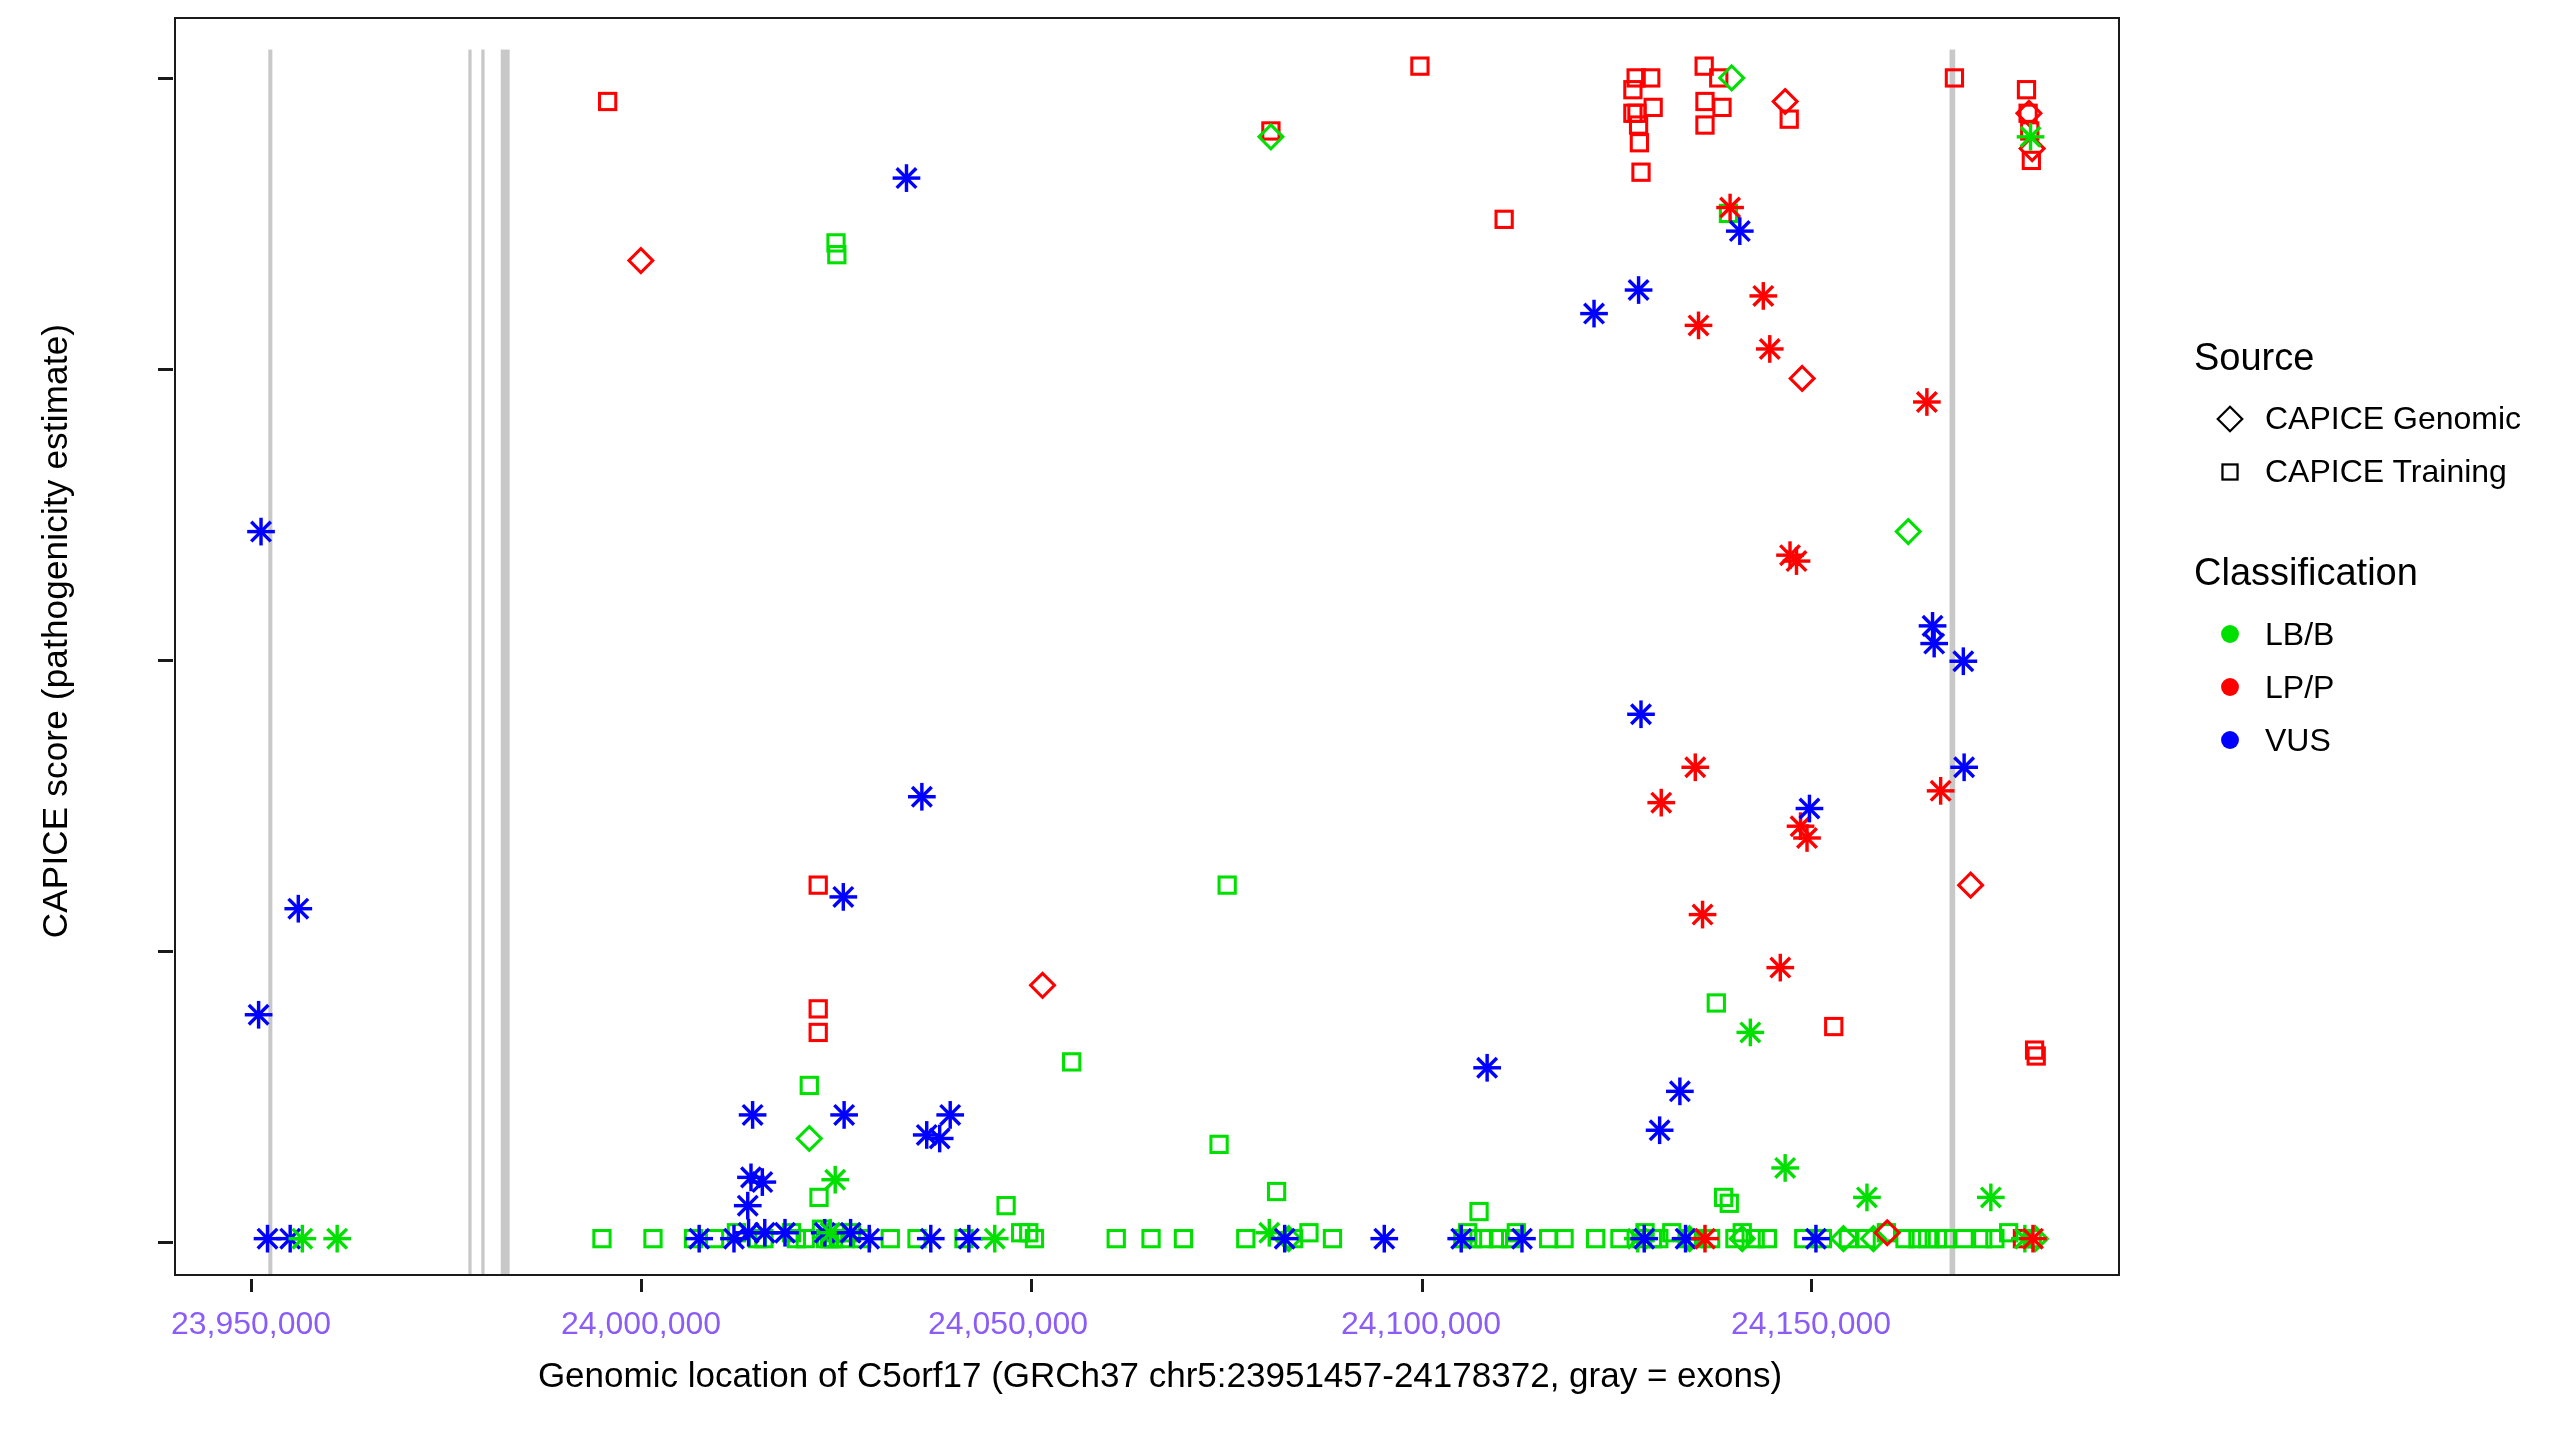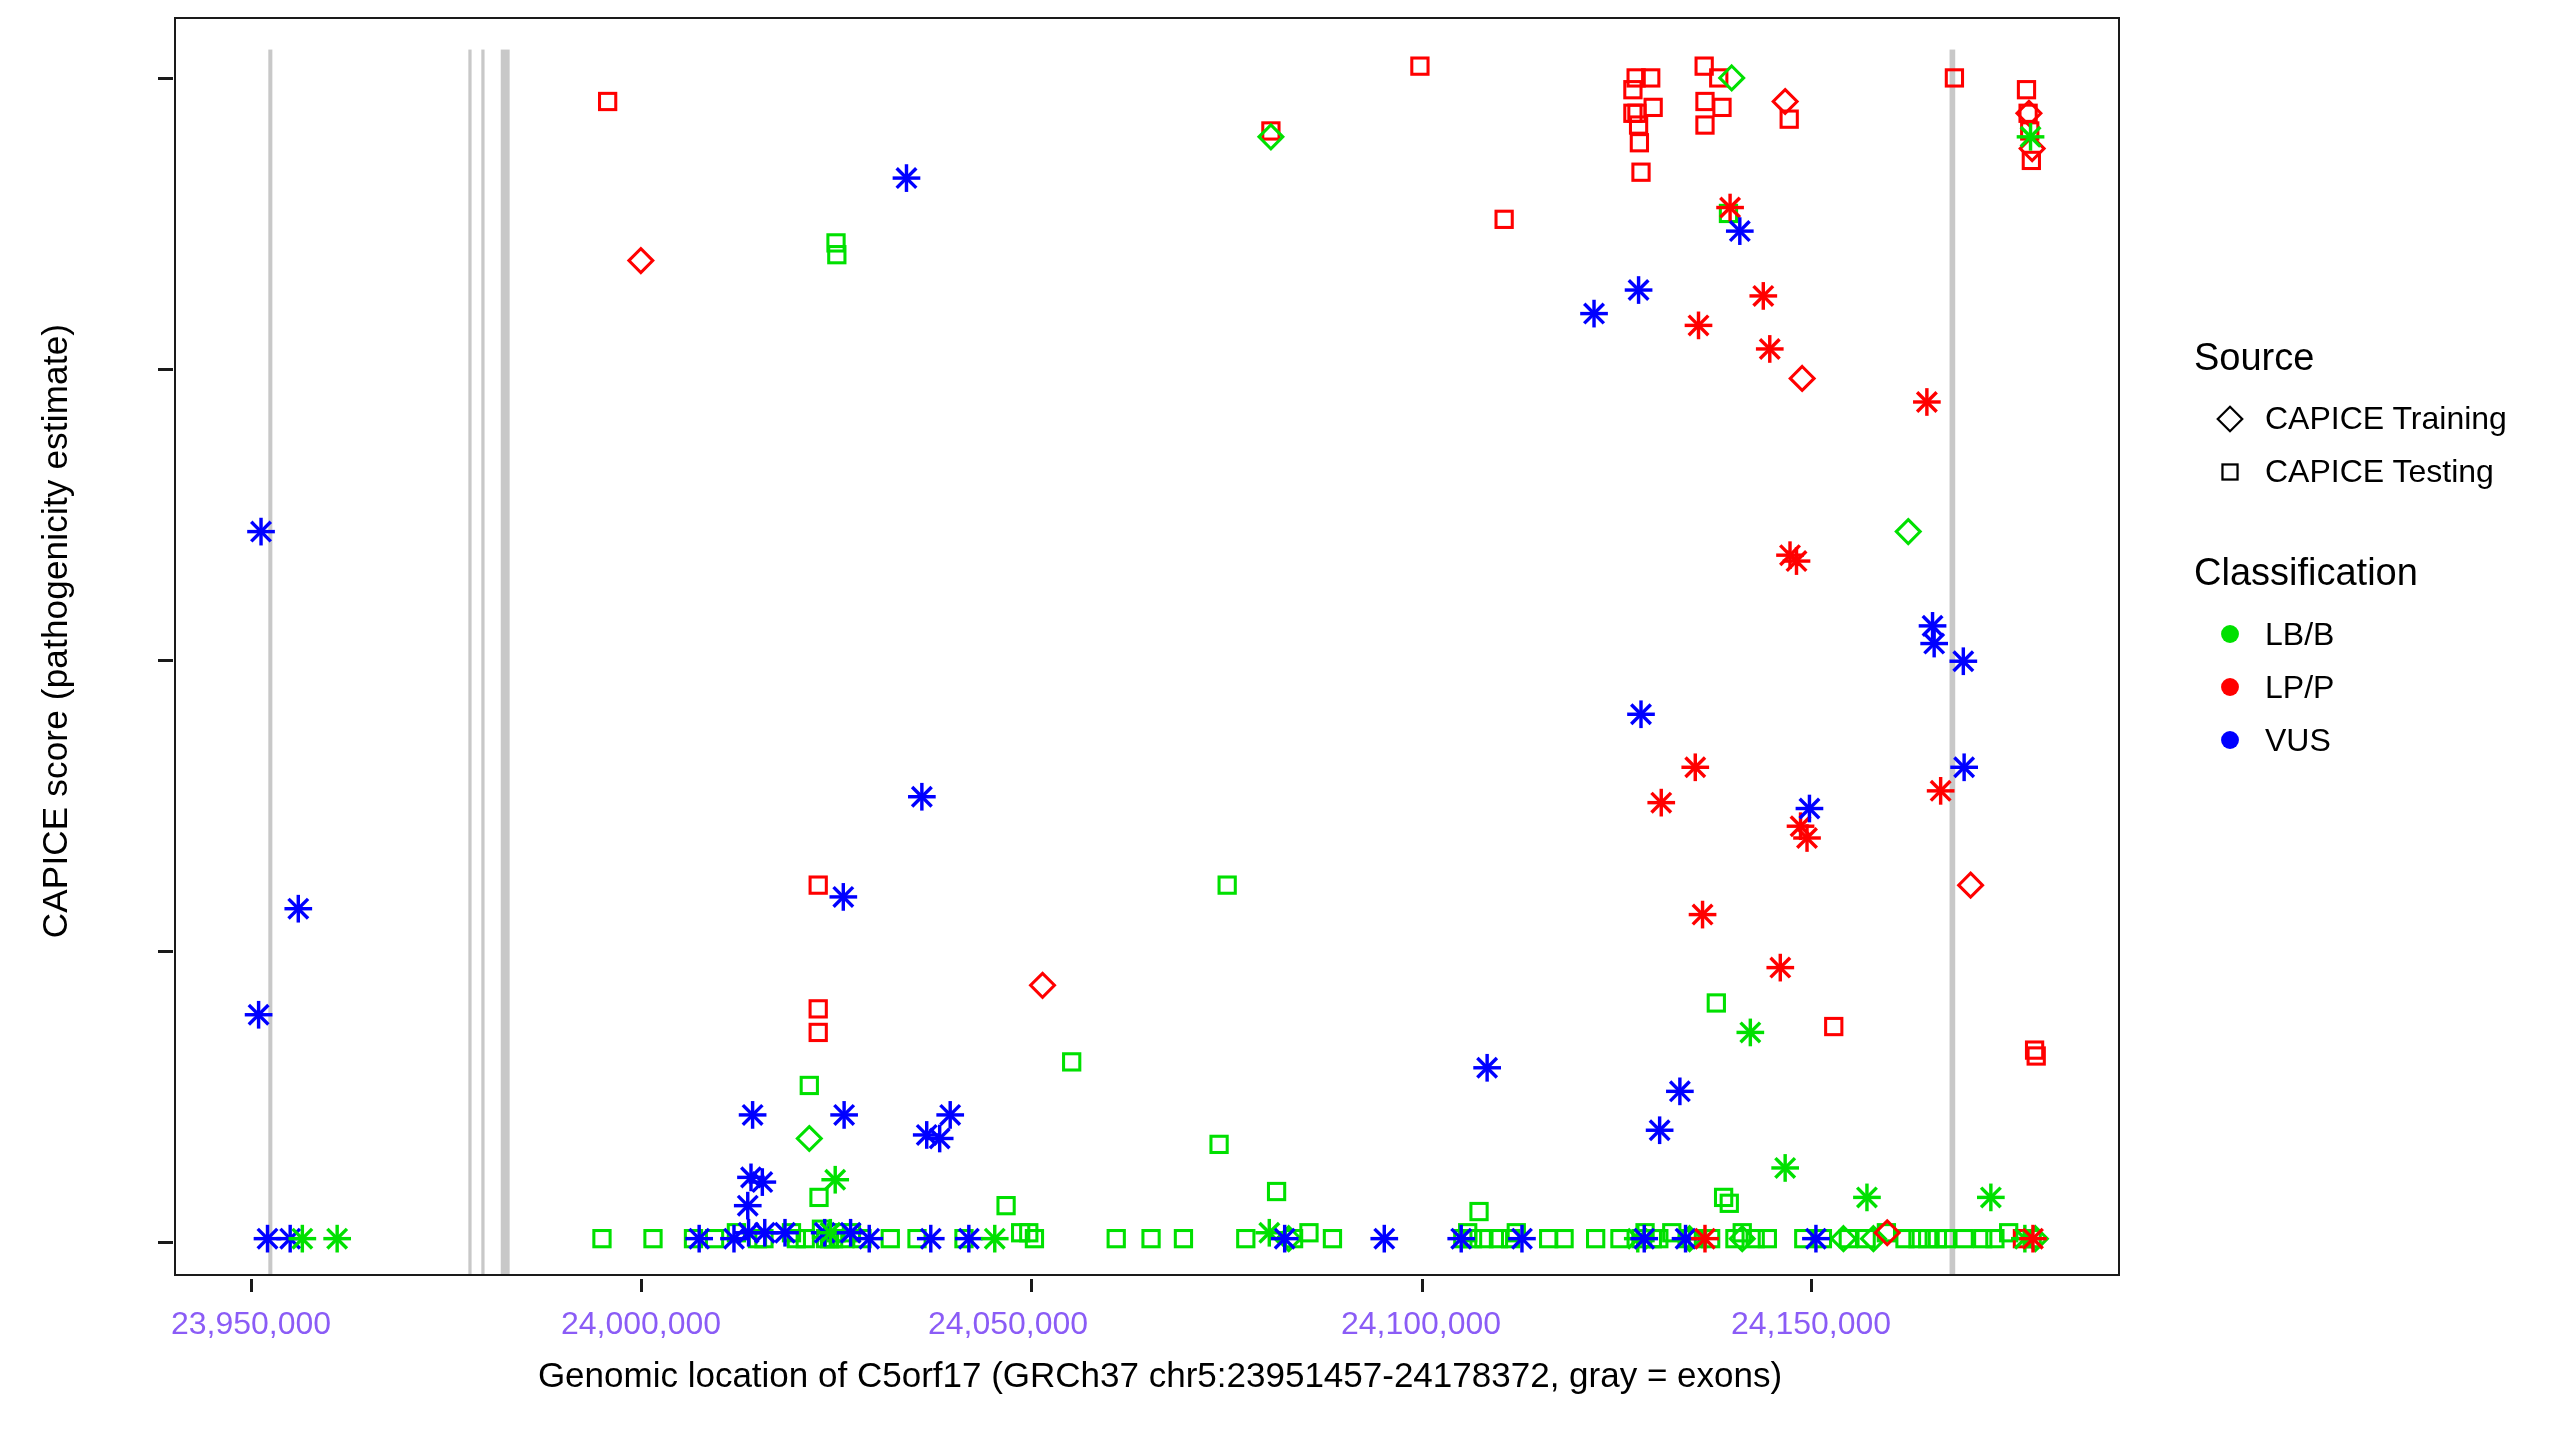--- a/index.html
+++ b/index.html
@@ -919,30 +919,30 @@
 
     <div class="legend-block">
       <div class="legend-title">Source</div>
 
       <div class="legend-row">
         <span class="legend-key">
           <svg width="32" height="32" viewBox="0 0 34 34">
               <polygon points="17,4 30,17 17,30 4,17" fill="none" stroke="#000" stroke-width="2.4"></polygon>
             </svg>
         </span>
-        <span class="legend-text">CAPICE Training</span>
+        <span class="legend-text">CAPICE Genomic</span>
       </div>
 
       <div class="legend-row">
         <span class="legend-key">
           <svg width="32" height="32" viewBox="0 0 34 34">
               <rect x="9" y="9" width="16" height="16" fill="none" stroke="#000" stroke-width="2.4"></rect>
             </svg>
         </span>
-        <span class="legend-text">CAPICE Testing</span>
+        <span class="legend-text">CAPICE Training</span>
       </div>
 
     </div>
 
     <div class="legend-block">
       <div class="legend-title">Classification</div>
 
       <div class="legend-row">
         <span class="legend-key">
           <svg width="32" height="32" viewBox="0 0 34 34">

